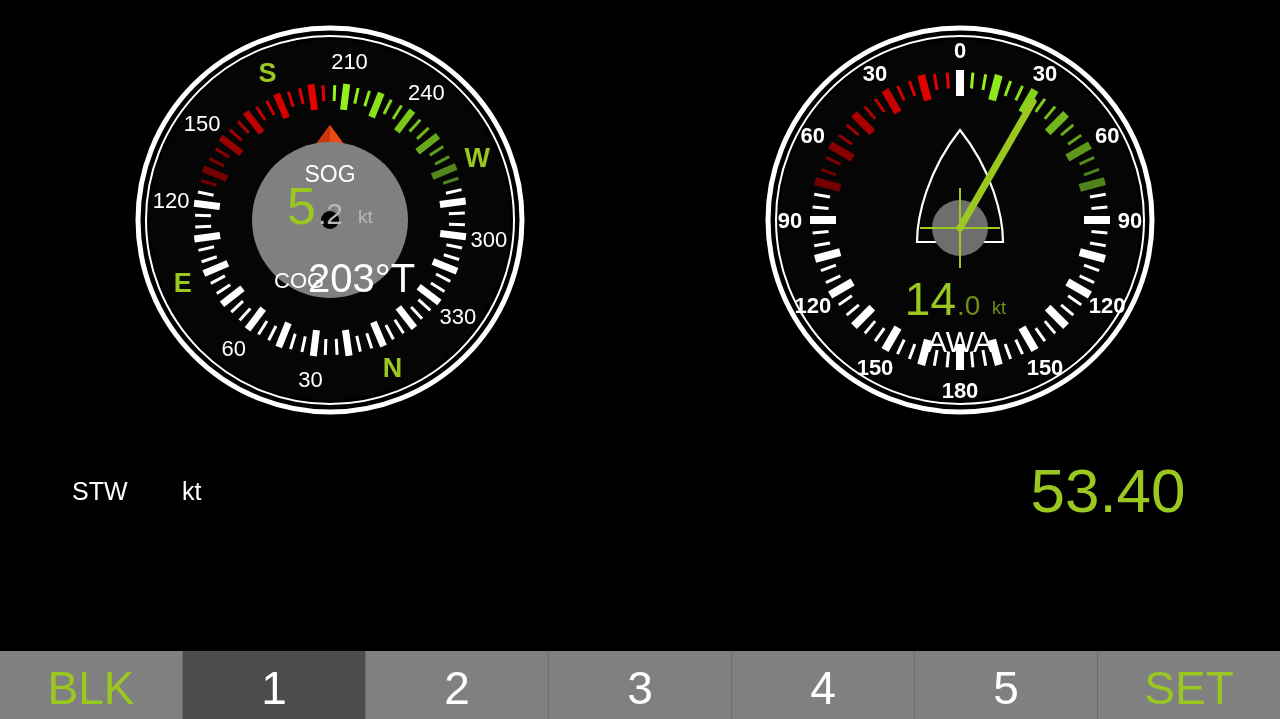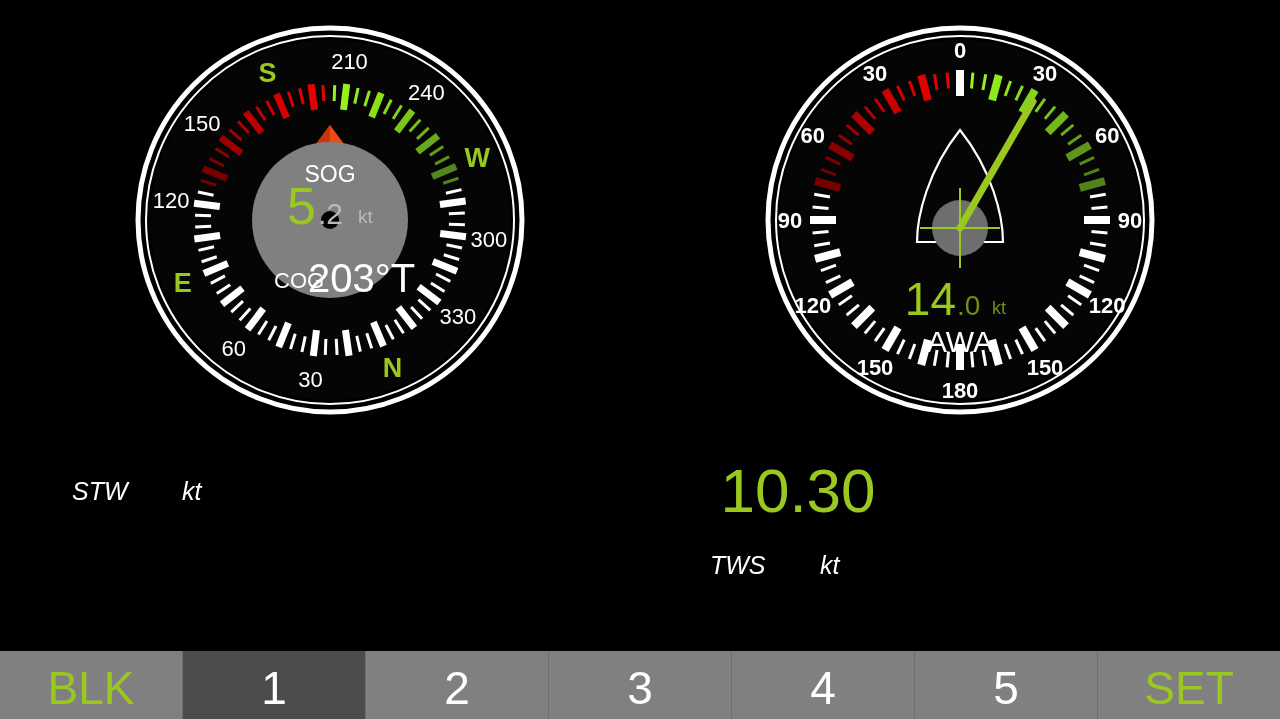--- a/index.html
+++ b/index.html
@@ -69,21 +69,20 @@
     font-weight: 400;
     height: 74px;
     display: block;
   }
   .readout .labels {
     display: block;
     margin-top: 22px;
     font-size: 25px;
     line-height: 28px;
     color: #ffffff;
-    font-style: italic;
   }
   .readout .labels .name { display: inline-block; min-width: 66px; text-align: left; }
   .readout .labels .unit { display: inline-block; min-width: 66px; text-align: left; margin-left: 44px;}
 
   
   .toolbar {
     position: absolute;
     left: 0;
     top: 645px;
     width: 1280px;
@@ -330,27 +329,22 @@
       </svg>
     </div>
   </div>
 
   <div class="readouts">
     <div class="readout r0">
       <span class="labels">
         <span class="name">STW</span><span class="unit">kt</span>
       </span>
     </div>
-    <div class="readout r2">
-      <span class="value">10.30</span>
-      <span class="labels">
-        <span class="name">TWS</span><span class="unit">kt</span>
-      </span>
-    </div>
     <div class="readout r3">
+      <span class="value">53.40</span>
     </div>
   </div>
 
   <div class="toolbar" id="toolbar">
       <div class="tb-btn accent">
         <span>BLK</span>
       </div>
       <div class="tb-btn selected">
         <span>1</span>
       </div>

